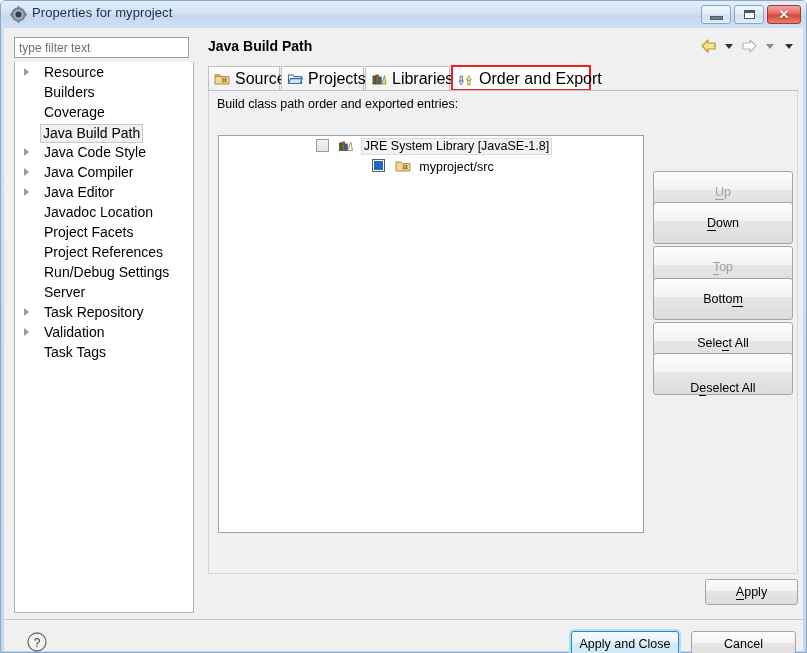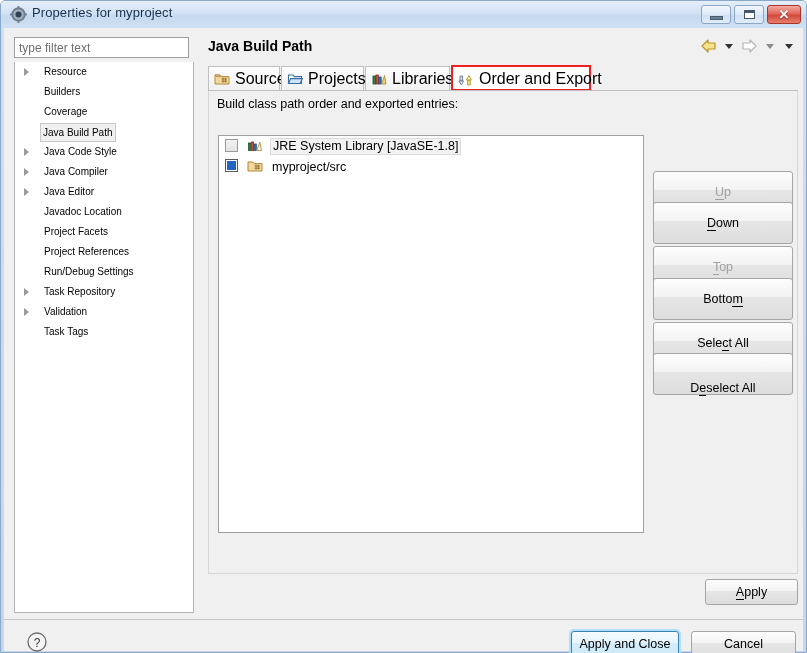--- a/index.html
+++ b/index.html
@@ -122,21 +122,21 @@
     background: #ffffff;
     border: 1px solid #b4b4b4;
     border-top: none;
     overflow: hidden;
   }
   .tree-item {
     position: relative;
     height: 20px;
     line-height: 20px;
     padding-left: 26px;
-    font-size: 10px;
+    font-size: 14px;
     color: #000000;
     white-space: nowrap;
     cursor: default;
   }
   .tree-item .twisty {
     position: absolute;
     left: 9px; top: 6px;
     width: 0; height: 0;
     border-left: 5px solid #9a9a9a;
     border-top: 4px solid transparent;
@@ -251,20 +251,21 @@
 
   
   #list-box {
     position: absolute;
     left: 9px; top: 44px;
     width: 426px; height: 398px;
     box-sizing: border-box;
     background: #ffffff;
     border: 1px solid #a0a0a0;
     overflow: hidden;
+    text-align: center;
   }
   .list-row {
     position: relative;
     height: 20px;
     line-height: 20px;
     padding-left: 6px;
     font-size: 12.5px;
     white-space: nowrap;
     cursor: default;
   }
@@ -446,20 +447,23 @@
         <span class="tree-label">Javadoc Location</span>
       </div>
       <div class="tree-item">
         <span class="tree-label">Project Facets</span>
       </div>
       <div class="tree-item">
         <span class="tree-label">Project References</span>
       </div>
       <div class="tree-item">
         <span class="tree-label">Run/Debug Settings</span>
+      </div>
+      <div class="tree-item">
+        <span class="tree-label">Server</span>
       </div>
       <div class="tree-item">
         <span class="twisty"></span>
         <span class="tree-label">Task Repository</span>
       </div>
       <div class="tree-item">
         <span class="twisty"></span>
         <span class="tree-label">Validation</span>
       </div>
       <div class="tree-item">

